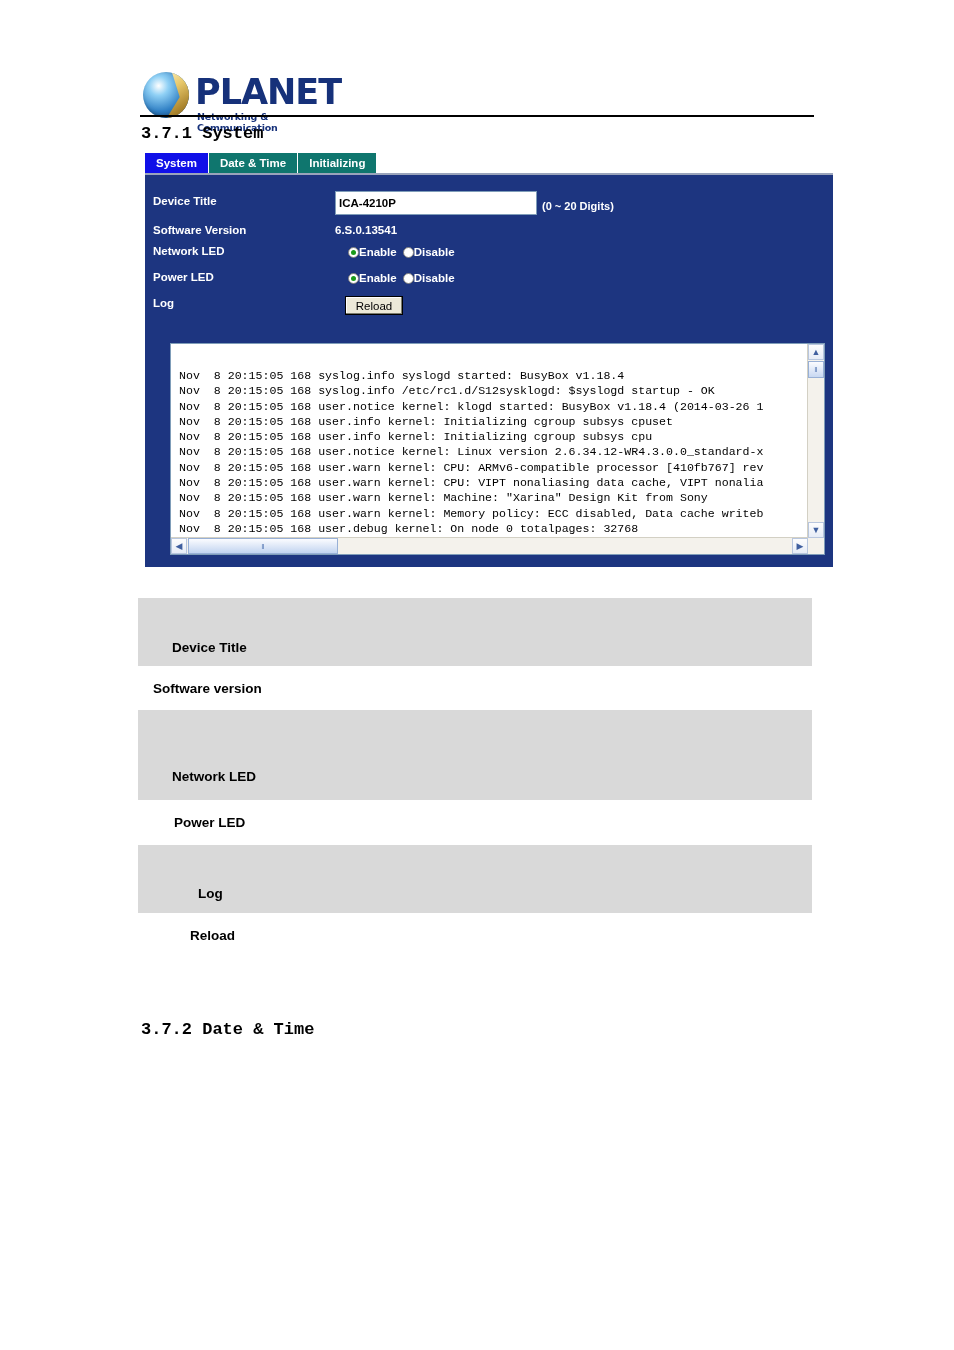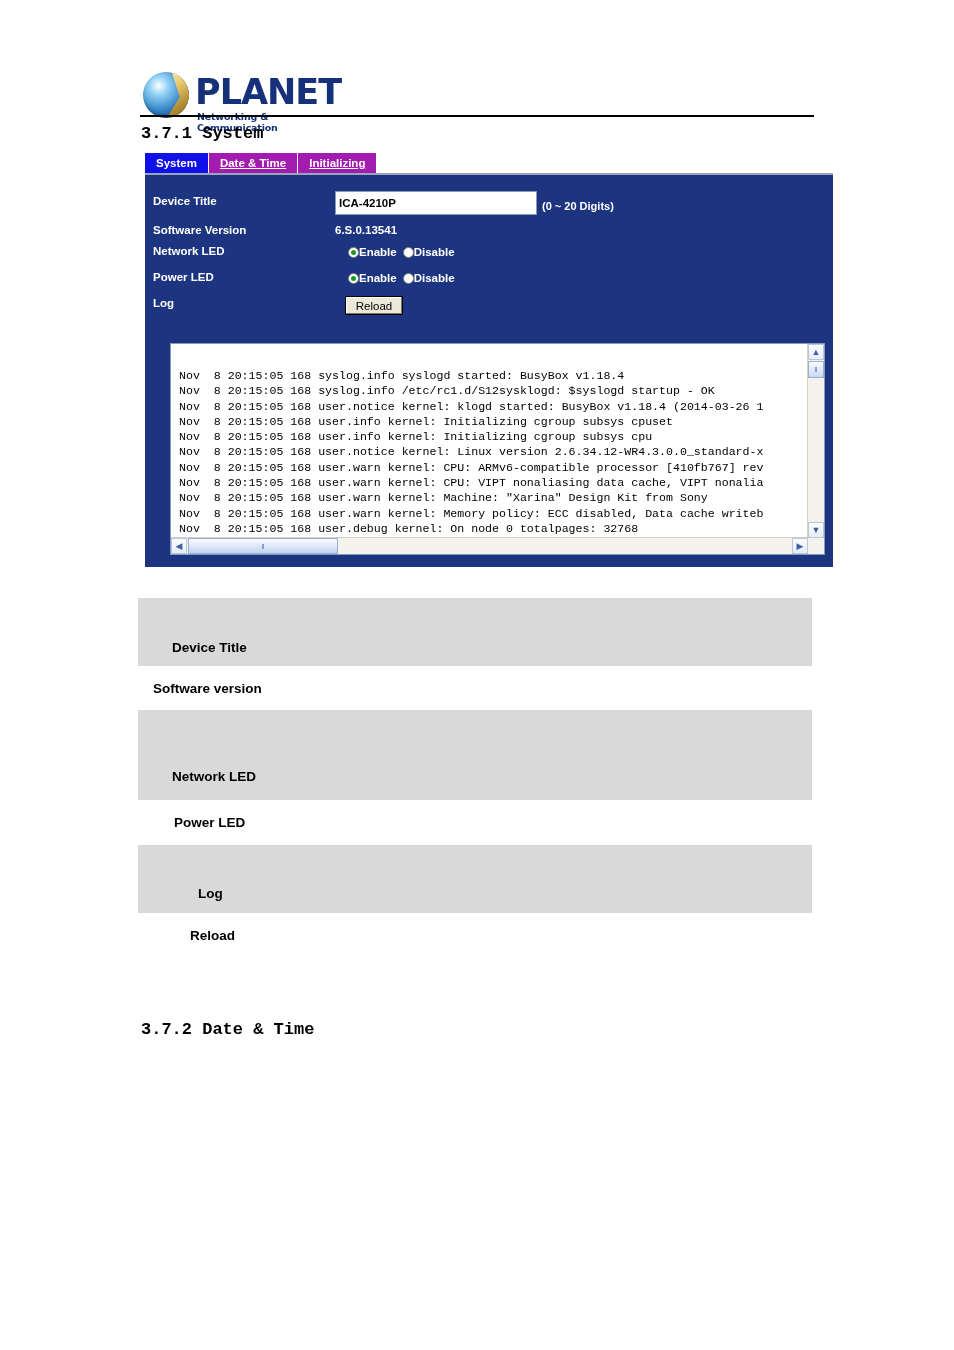--- a/index.html
+++ b/index.html
@@ -107,21 +107,21 @@
     color: #ffffff;
     display: flex;
     align-items: center;
     justify-content: center;
     padding: 0 11px;
     border-right: 1px solid #ffffff;
     letter-spacing: 0px;
     white-space: nowrap;
   }
   .tab.active { background: #1010e8; }
-  .tab.inactive { background: #a21caf; text-decoration: underline; }
+  .tab.inactive { background: #0f766e; }
 
   
   #panel {
     position: absolute;
     left: 145px;
     top: 173px;
     width: 688px;
     height: 392px;
     background: #1d3580;
     border-top: 2px solid #9aa4bb;

